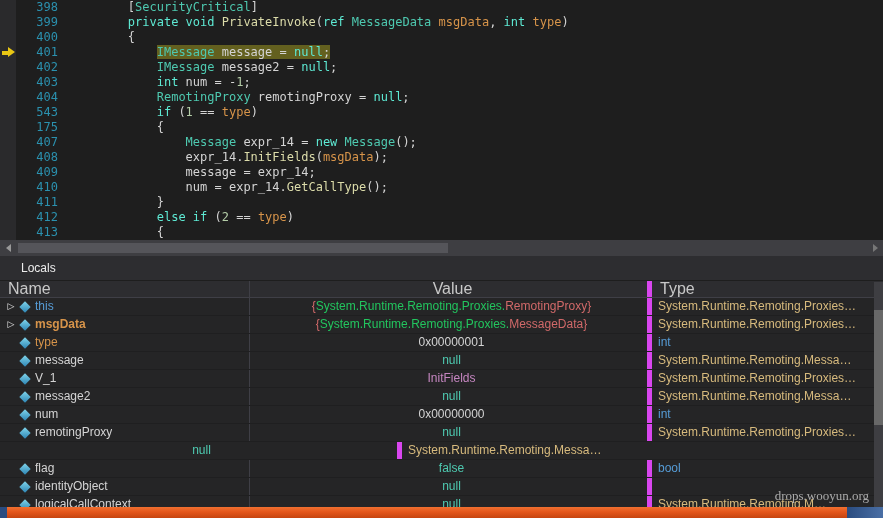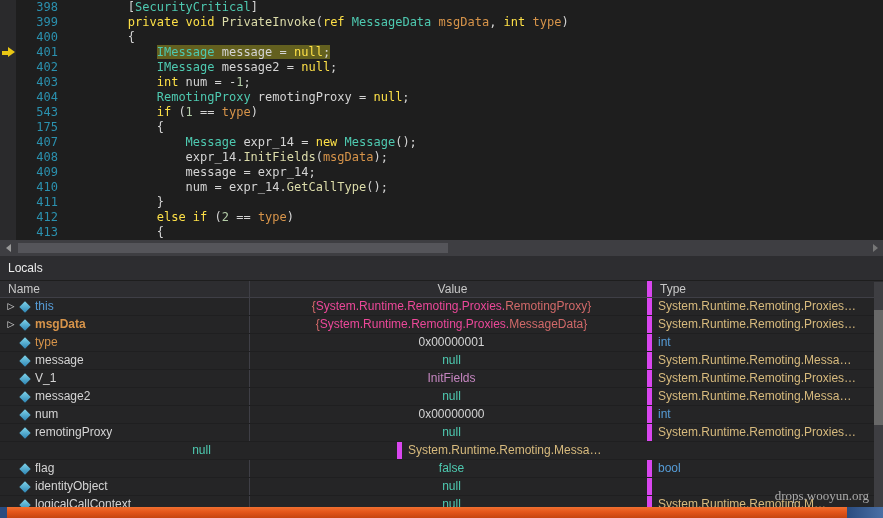--- a/index.html
+++ b/index.html
@@ -10,49 +10,49 @@
   
   .editor{position:absolute;top:0;left:0;width:755px;height:240px;background:#1E1E1E;overflow:hidden;}
   .code-line{display:flex;height:15px;line-height:15px;font-family:"DejaVu Sans Mono",monospace;font-size:12px;white-space:pre;}
   .gutter{width:16px;flex:none;background:#2A2A2C;position:relative;}
   .lineno{width:42px;flex:none;text-align:right;padding-right:12px;color:#2B91AF;}
   .code{flex:1;color:#D4D4D4;white-space:pre;}
   .hl{background:#63601F;}
   .arr-tail{position:absolute;left:2px;top:6px;width:6px;height:4px;background:#E8C614;}
   .arr-head{position:absolute;left:8px;top:2px;width:0;height:0;
     border-top:5px solid transparent;border-bottom:5px solid transparent;border-left:7px solid #E8C614;}
-  .tk-k{color:#fde047}.tk-t{color:#4EC9B0}.tk-m{color:#DCDCAA}
+  .tk-k{color:#5eead4}.tk-t{color:#4EC9B0}.tk-m{color:#DCDCAA}
   .tk-p{color:#D4D4D4}.tk-n{color:#B5CEA8}.tk-prm{color:#D7944A}
   
   .hscroll{position:absolute;top:240px;left:0;width:883px;height:16px;background:#3E3E42;}
   .h-btn{position:absolute;top:0;width:16px;height:16px;display:flex;align-items:center;justify-content:center;}
   .h-btn.left{left:0;}.h-btn.right{right:0;}
   .tri-left{width:0;height:0;border-top:4px solid transparent;border-bottom:4px solid transparent;border-right:5px solid #999;}
   .tri-right{width:0;height:0;border-top:4px solid transparent;border-bottom:4px solid transparent;border-left:5px solid #777;}
   .h-thumb{position:absolute;left:18px;top:3px;width:430px;height:10px;background:#55555A;}
   
   .locals{position:absolute;top:256px;left:0;width:883px;height:262px;background:#252526;overflow:hidden;}
-  .locals-title{height:25px;line-height:25px;padding-left:8px;background:#2D2D30;color:#EDEDED;
+  .locals-title{height:25px;line-height:25px;padding-left:21px;background:#2D2D30;color:#EDEDED;
     font-size:12px;border-bottom:1px solid #1E1E1E;box-sizing:border-box;}
-  .lheader{display:flex;height:17px;line-height:16px;background:#2D2D30;border-bottom:1px solid #3F3F46;box-sizing:border-box;font-size:12px;color:#C8C8C8;}
+  .lheader{display:flex;height:17px;line-height:16px;background:#2D2D30;border-bottom:1px solid #3F3F46;box-sizing:border-box;font-size:16px;color:#C8C8C8;}
   .lheader .hcell{padding-left:8px;box-sizing:border-box;}
   .c-name{width:250px;flex:none;border-right:1px solid #3F3F46;box-sizing:border-box;overflow:hidden;}
   .c-val{width:402px;flex:none;border-right:5px solid #d946ef;box-sizing:border-box;overflow:hidden;white-space:nowrap;padding-left:6px;text-align:center;}
   .c-type{flex:1;overflow:hidden;white-space:nowrap;padding-left:6px;}
   .lrow{display:flex;height:18px;line-height:17px;font-size:12px;border-bottom:1px solid #1F1F20;box-sizing:border-box;color:#D4D4D4;}
   .lrow .c-name{display:flex;align-items:center;padding-left:5px;}
   .expander{width:12px;flex:none;color:#E8E8E8;font-size:9px;text-align:center;display:inline-block;}
   .expander.spacer{visibility:hidden;}
   .val-icon{width:8px;height:8px;flex:none;margin:0 6px 0 4px;
     background:linear-gradient(135deg,#7FD4EA,#2E86B5);transform:rotate(45deg);display:inline-block;}
   .nm{overflow:hidden;white-space:nowrap;}
   .nm-this{color:#569CD6;}
   .nm-prm{color:#D7944A;}
   .nm-bold{font-weight:bold;}
-  .v-wh{color:#D4D4D4}.v-teal{color:#4EC9B0}.v-mag{color:#C586C0}.v-red{color:#D16969}.v-grn{color:#ec4899}
+  .v-wh{color:#D4D4D4}.v-teal{color:#4EC9B0}.v-mag{color:#C586C0}.v-red{color:#D16969}.v-grn{color:#22c55e}
   .ty-gold{color:#D7BA7D}.ty-blue{color:#569CD6}
   
   .vscroll{position:absolute;right:0;top:26px;bottom:0;width:9px;background:#3E3E42;}
   .v-thumb{position:absolute;left:0;top:28px;width:9px;height:115px;background:#686868;}
   
   .watermark{position:absolute;right:14px;bottom:14px;z-index:6;color:#ABABAB;
     font-family:"Liberation Serif",serif;font-size:13px;}
   .bottom-bar{position:absolute;left:0;bottom:0;width:883px;height:11px;z-index:5;
     background:linear-gradient(180deg,#F07030 0%,#E4561B 45%,#C64410 100%);}
   .bb-left{position:absolute;left:0;top:0;width:7px;height:100%;background:#2A4C80;}

